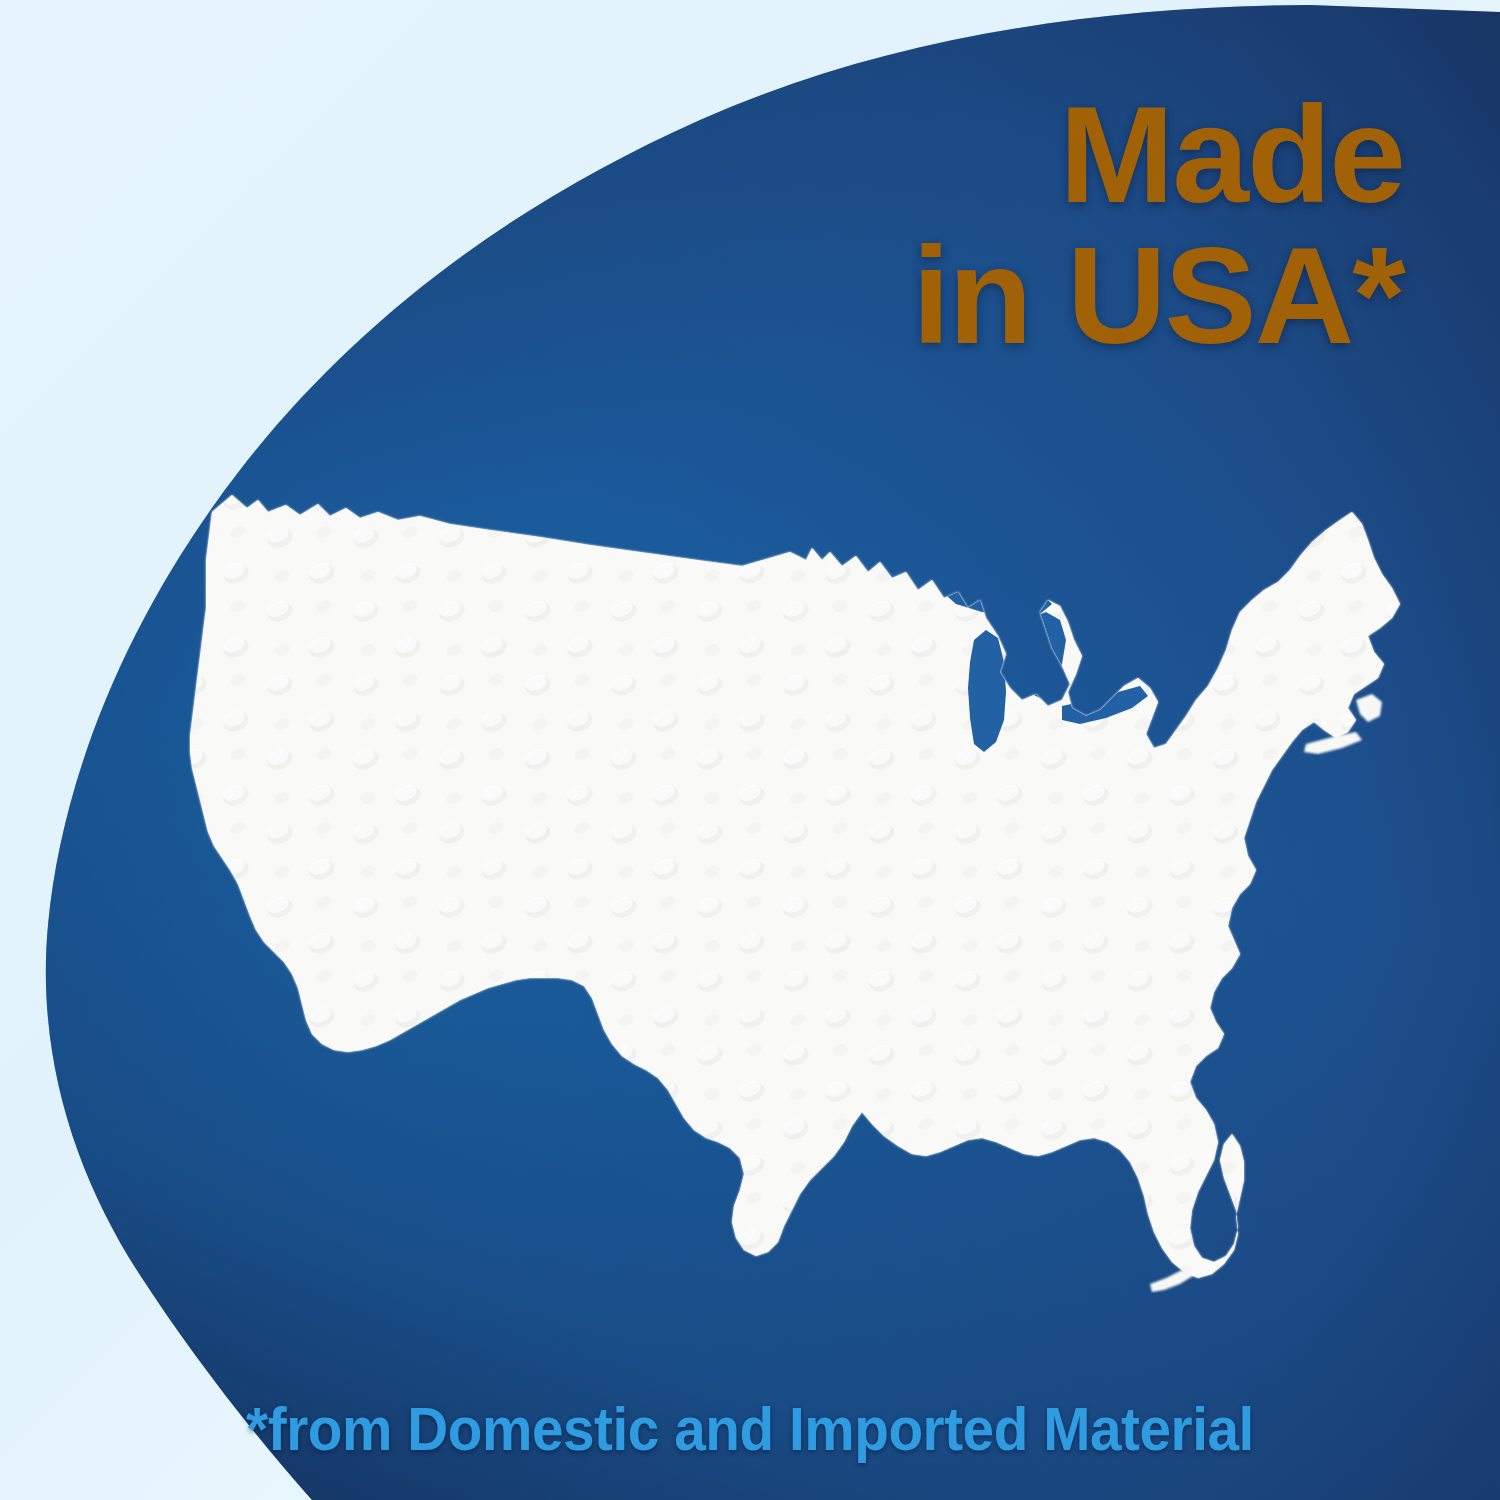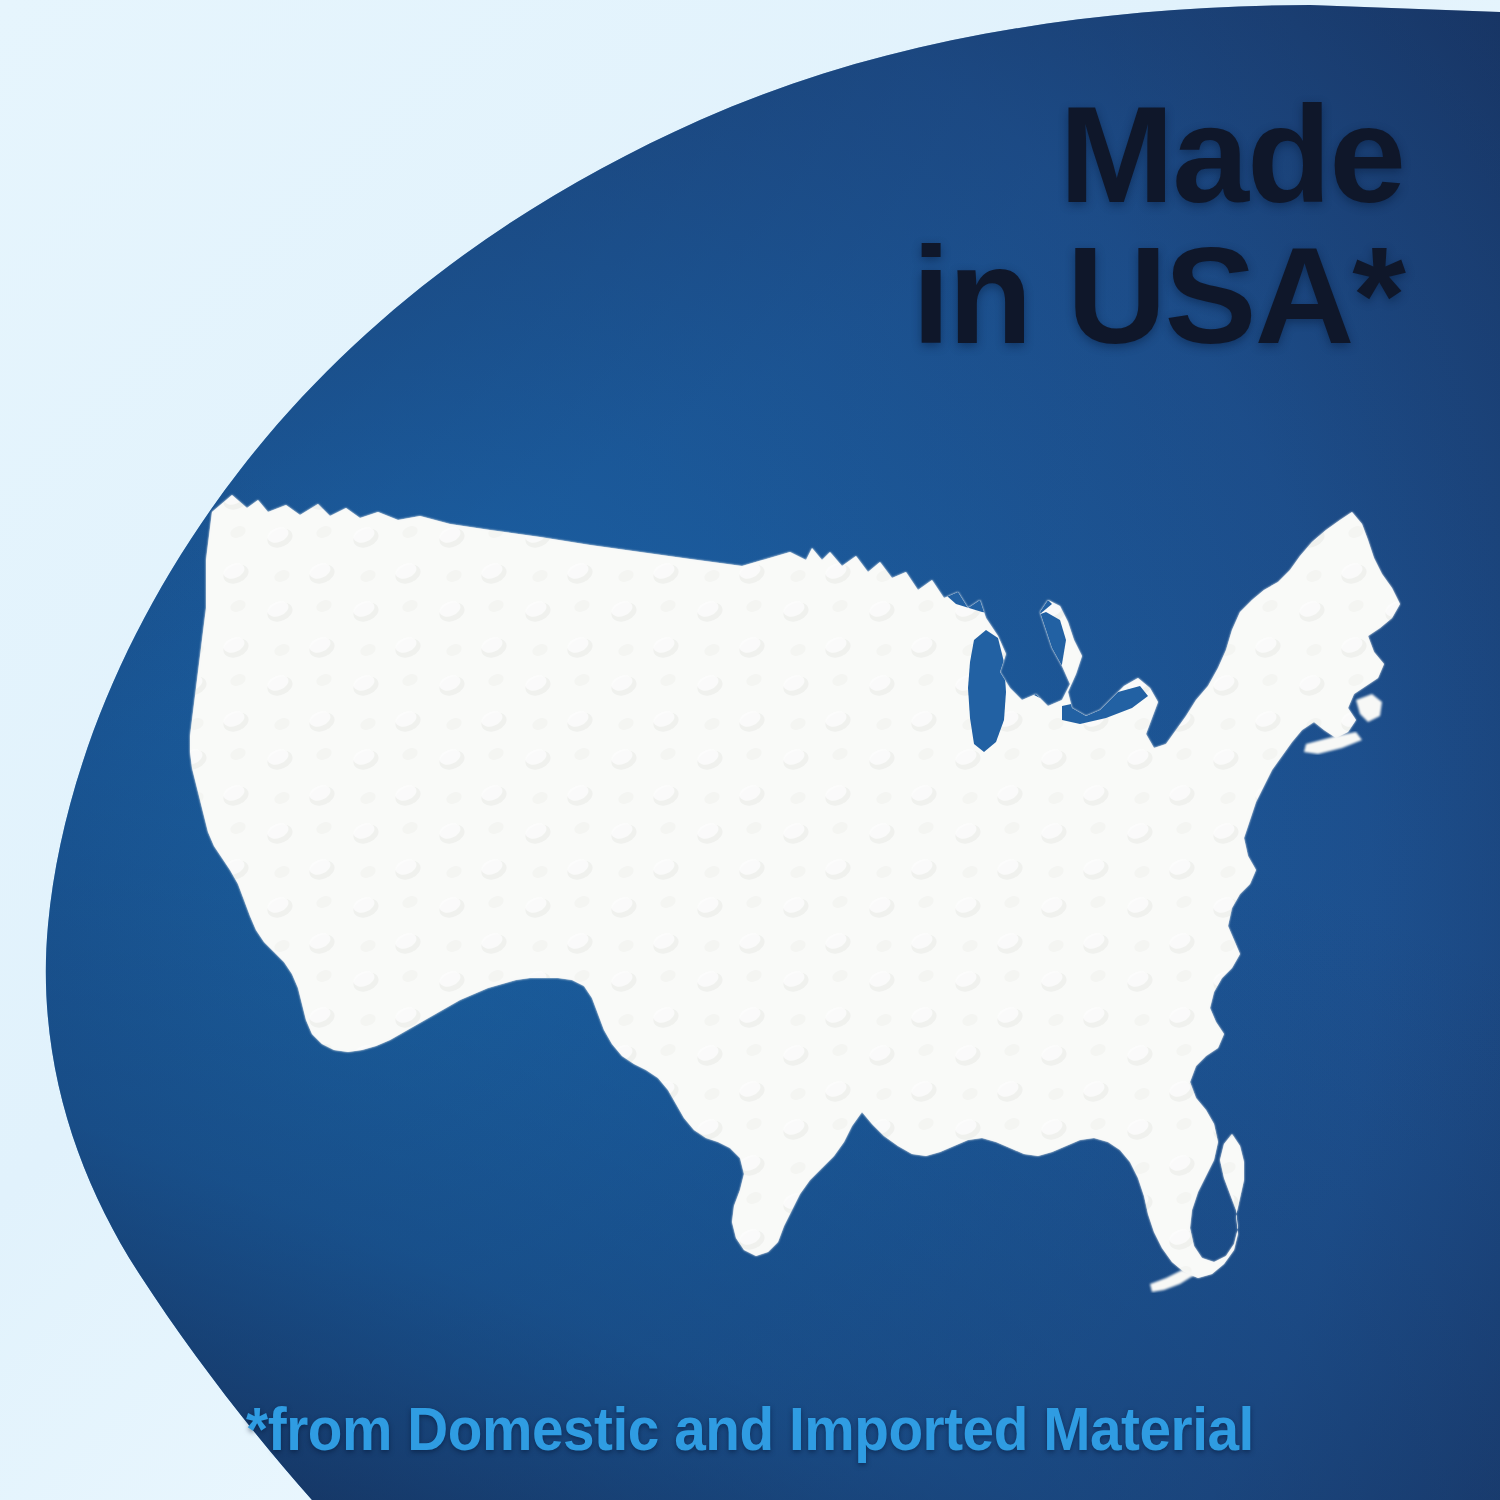--- a/index.html
+++ b/index.html
@@ -43,21 +43,21 @@
   }
   .map-layer svg { display: block; width: 1500px; height: 1500px; }
 
   
   .headline {
     position: absolute;
     right: 96px;
     top: 84px;
     width: 900px;
     text-align: right;
-    color: #0f172a;
+    color: #a16207;
     font-family: "Liberation Sans", sans-serif;
     font-weight: bold;
     font-size: 138px;
     line-height: 1.02;
     letter-spacing: -2px;
     text-shadow: 0 3px 10px rgba(4, 22, 52, 0.45);
     white-space: nowrap;
   }
   .headline .hl-line { display: block; }
 

